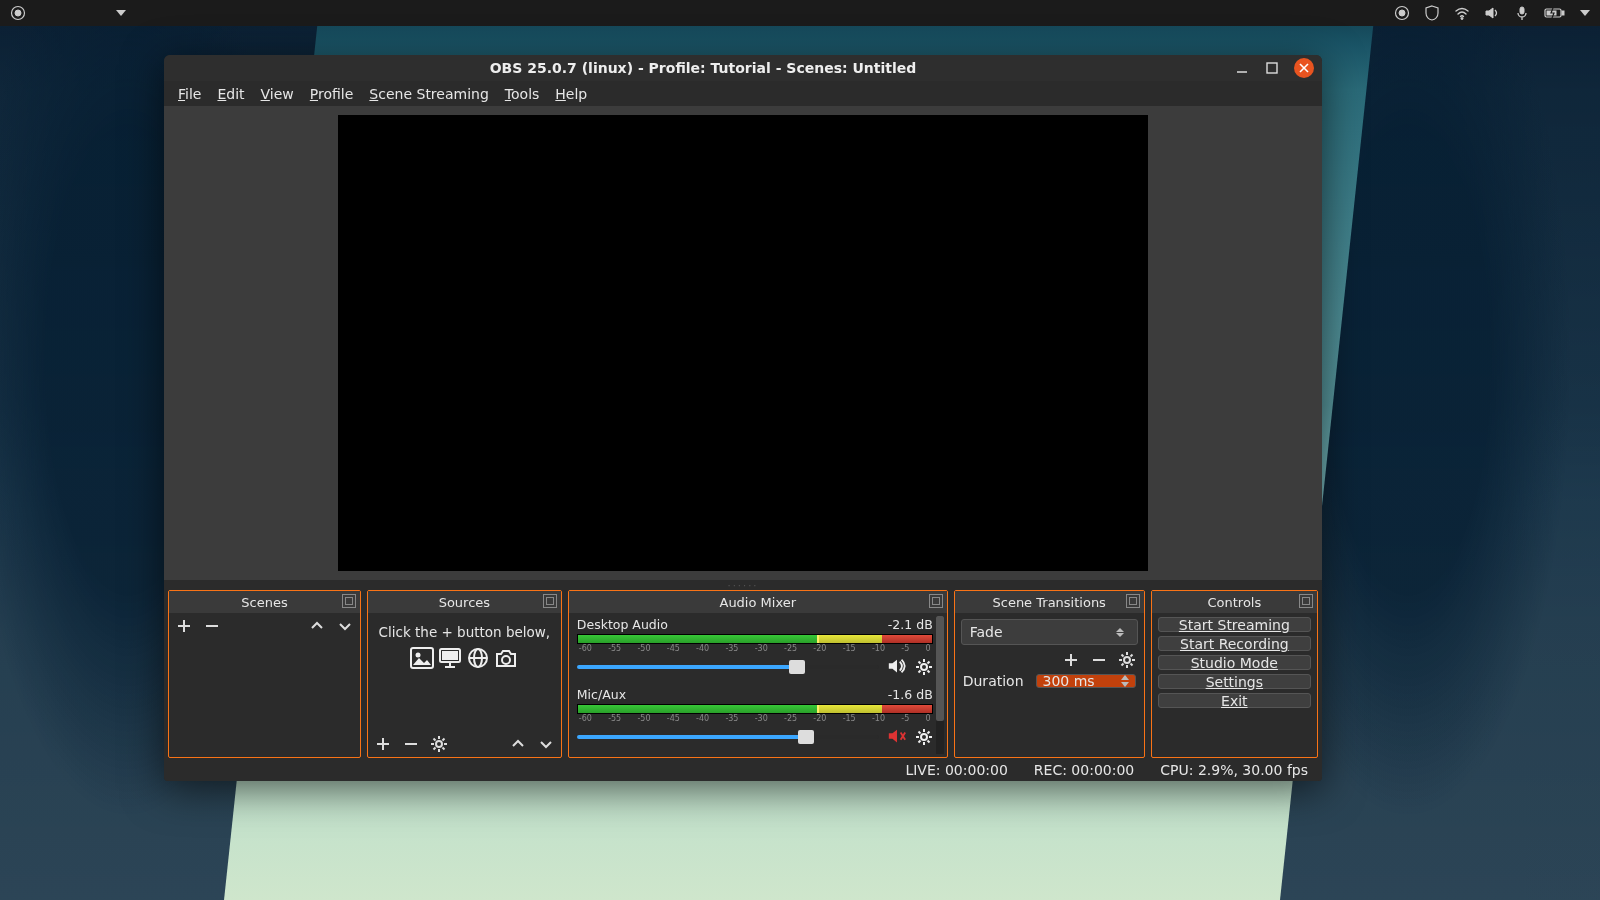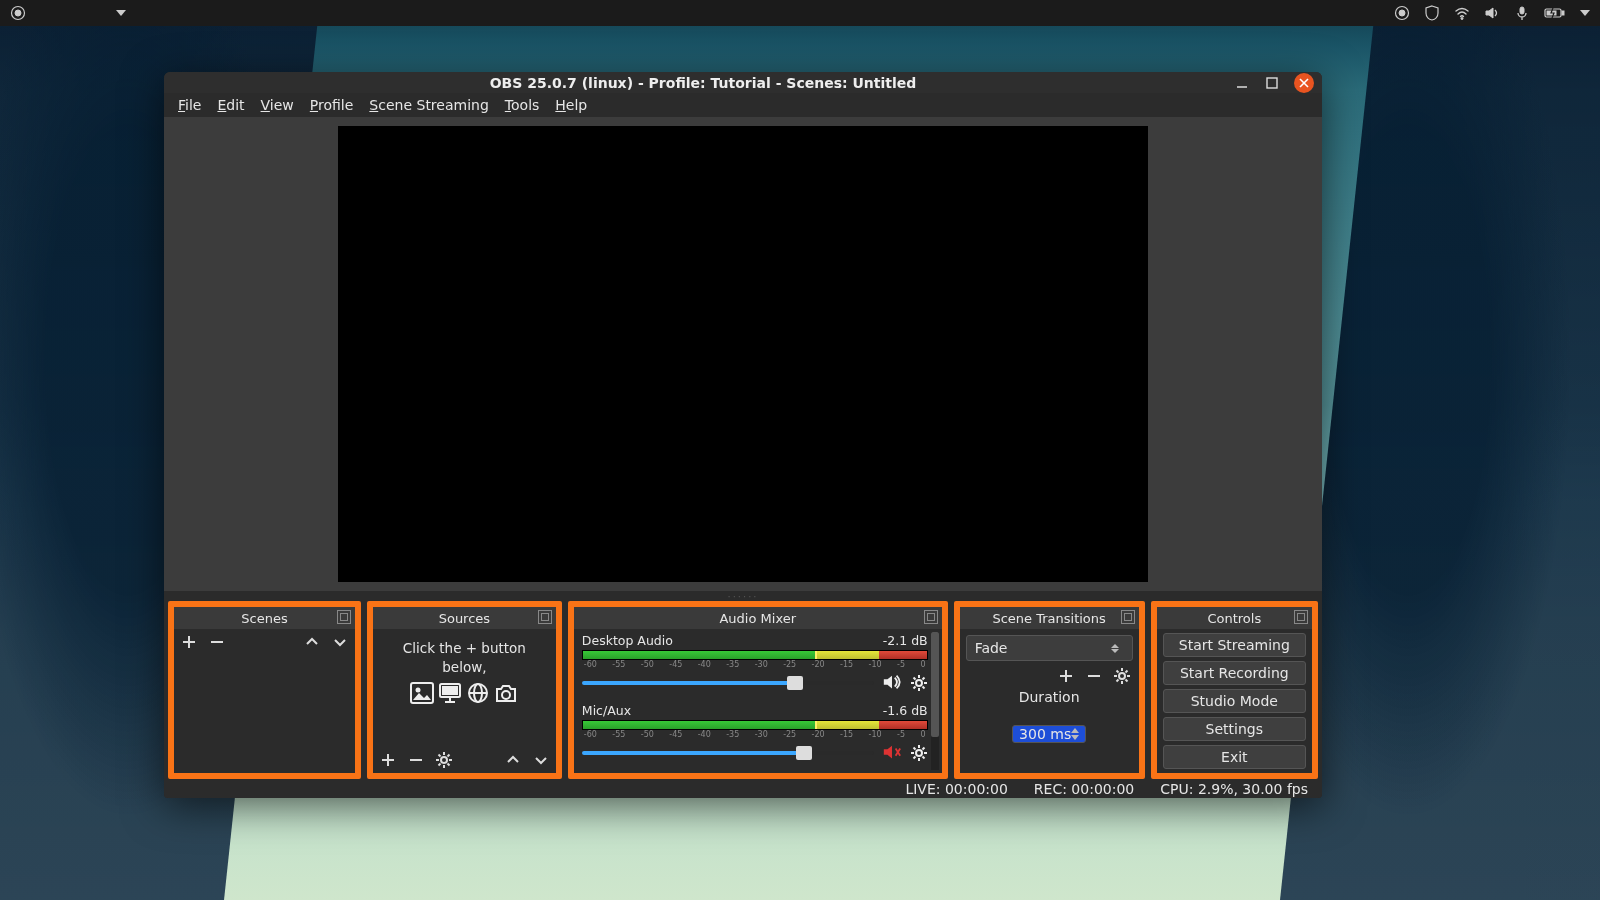--- a/index.html
+++ b/index.html
@@ -26,21 +26,21 @@
     background:#1b1b1b; display:flex; align-items:center; padding:0 10px;
     font-size:12px; color:#ccc; z-index:5;
   }
   #topbar .left { display:flex; align-items:center; gap:10px; }
   #topbar .right { margin-left:auto; display:flex; align-items:center; gap:14px; }
   .tray-icon { width:16px; height:16px; display:inline-flex; align-items:center; justify-content:center; fill:#ccc; stroke:#ccc; }
   .tray-caret { width:0;height:0;border-left:5px solid transparent;border-right:5px solid transparent;border-top:6px solid #ccc; }
 
   
   #obs {
-    position:absolute; left:164px; top:72px; width:1158px; height:726px;
+    position:absolute; left:164px; top:55px; width:1158px; height:726px;
     background:#2b2b2b; border-radius:6px 6px 4px 4px; box-shadow:0 8px 40px rgba(0,0,0,.6);
     display:flex; flex-direction:column; overflow:hidden; z-index:10;
   }
   
   #titlebar {
     height:30px; background:#2e2e2e; display:flex; align-items:center; padding:0 8px;
     font-size:14px; font-weight:600; color:#eee;
   }
   #titlebar .title { flex:1; text-align:center; }
   #titlebar .win-btns { display:flex; gap:14px; align-items:center; }
@@ -57,21 +57,21 @@
   
   #preview-area { flex:0 0 474px; background:#3c3c3c; display:flex; align-items:center; justify-content:center; }
   #preview-canvas { width:810px; height:456px; background:#000; }
 
   
   .hsplit { height:10px; display:flex; align-items:center; justify-content:center; color:#555; font-size:10px; letter-spacing:2px; cursor:row-resize;}
 
   
   #docks { display:flex; gap:6px; padding:0 4px; }
   .dock {
-    background:#2b2b2b; border:6px solid #f97316; border-radius:2px;
+    background:#2b2b2b; border:1px solid #f97316; border-radius:2px;
     display:flex; flex-direction:column; min-height:158px;
   }
   .dock-title {
     height:22px; background:#3a3a3a; display:flex; align-items:center; justify-content:center;
     font-size:13px; position:relative;
   }
   .dock-pop {
     position:absolute; right:4px; top:3px; width:14px; height:14px;
     border:1px solid #888; background:#3a3a3a; cursor:pointer;
   }
@@ -110,29 +110,29 @@
   .spk-icon { width:20px; height:20px; }
   .gear-icon { width:18px; height:18px; }
 
   
   #dock-trans   { width:194px; }
   .combo { display:flex; align-items:center; background:#3d3d3d; border:1px solid #555; border-radius:3px; height:26px; margin:4px; padding:0 8px; font-size:14px; justify-content:space-between;}
   .combo-btn { width:18px; display:flex; flex-direction:column; align-items:center; gap:1px;}
   .combo-btn div{width:0;height:0;border-left:4px solid transparent;border-right:4px solid transparent;}
   .combo-btn .up{border-bottom:4px solid #bbb;} .combo-btn .dn{border-top:4px solid #bbb;}
   .trans-tb { display:flex; justify-content:flex-end; gap:10px; padding:2px 6px 4px;}
-  .dur-row { display:flex; align-items:center; gap:20px; padding:0 6px 6px; font-size:14px;flex-direction:column;}
-  .spin { flex:1; display:flex; align-items:center; background:#1d4ed8; border:1px solid #555; border-radius:3px; height:42px; padding:0 6px;}
+  .dur-row { display:flex; align-items:center; gap:12px; padding:0 6px 6px; font-size:14px;}
+  .spin { flex:1; display:flex; align-items:center; background:#c2410c; border:1px solid #555; border-radius:3px; height:14px; padding:0 6px;}
   .spin-btns { display:flex; flex-direction:column; margin-left:auto;}
   .spin-btns div{width:0;height:0;border-left:4px solid transparent;border-right:4px solid transparent;}
   .spin-btns .up{border-bottom:5px solid #bbb;margin-bottom:2px;} .spin-btns .dn{border-top:5px solid #bbb;}
 
   
   #dock-controls{ width:170px; }
-  .ctrl-btn { margin:2px 4px; height:24px; background:#3f3f3f; border:1px solid #555; border-radius:3px; display:flex; align-items:center; justify-content:center; font-size:14px; cursor:pointer;}
+  .ctrl-btn { margin:2px 4px; height:15px; background:#3f3f3f; border:1px solid #555; border-radius:3px; display:flex; align-items:center; justify-content:center; font-size:14px; cursor:pointer;text-decoration:underline;}
 
   
   #statusbar { height:26px; background:#2b2b2b; display:flex; align-items:center; justify-content:flex-end; gap:26px; padding:0 14px; font-size:14px;}
 </style>
 </head>
 <body>
 
 <div class="bg-trees-left"></div>
 <div class="bg-trees-right"></div>
 

